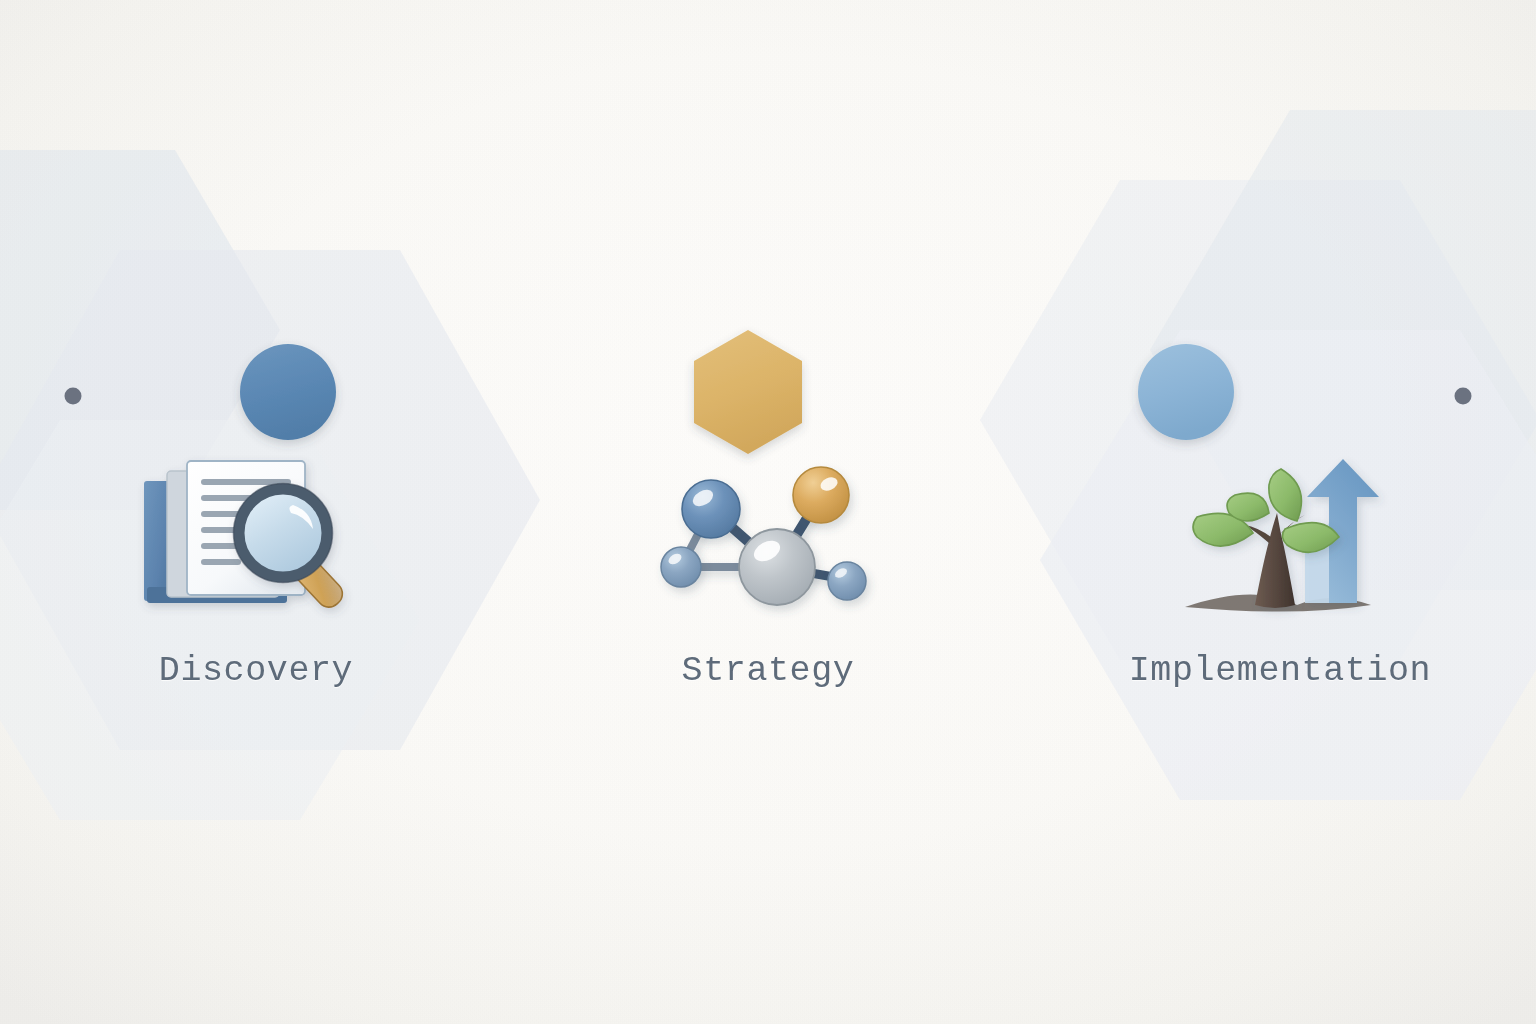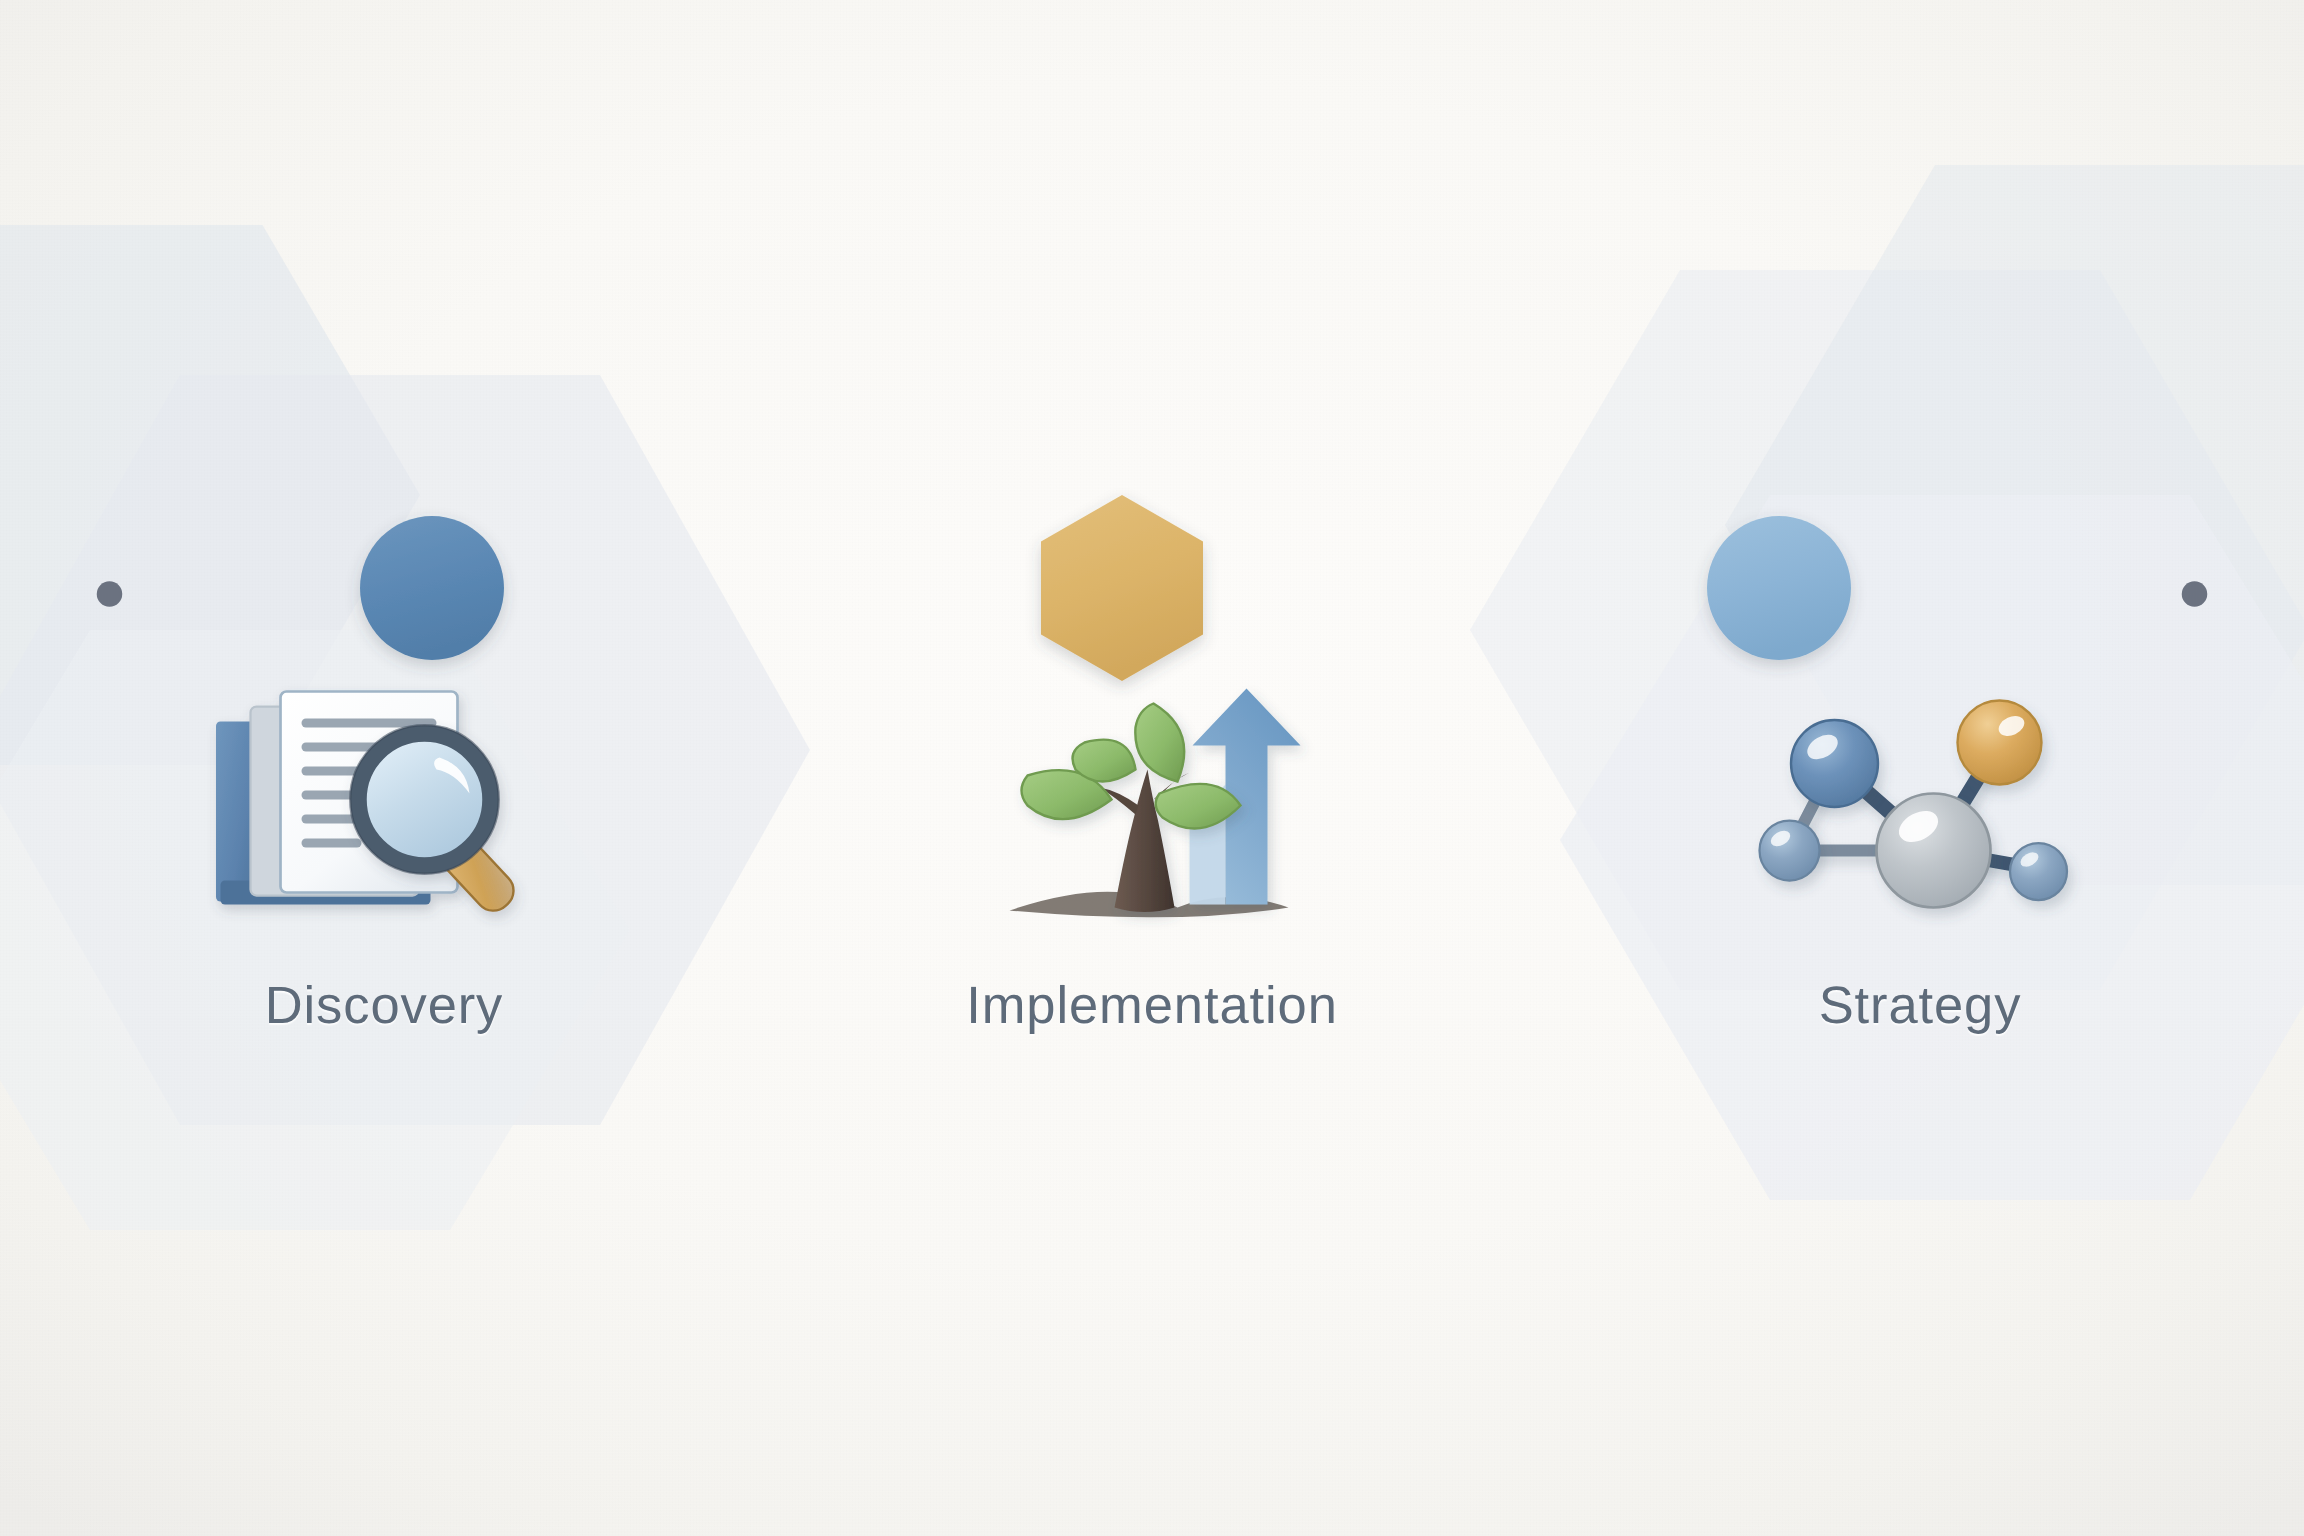--- a/index.html
+++ b/index.html
@@ -47,20 +47,21 @@
     top: 452px;
     width: 1536px;
     height: 280px;
     display: flex;
   }
   .col {
     flex: 1 1 0;
     display: flex;
     flex-direction: column;
     align-items: center;
+    font-family: Liberation Mono, monospace;
   }
   .icon-box {
     width: 260px;
     height: 165px;
     display: flex;
     align-items: flex-end;
     justify-content: center;
   }
   .icon-box svg { display: block; overflow: visible; }
   .step-label {
@@ -216,66 +217,20 @@
           </g>
         </svg>
       </div>
       <div class="step-label">Discovery</div>
     </div>
 
     <div class="col">
       <div class="icon-box">
         <svg width="246" height="160" viewBox="0 0 246 160" xmlns="http://www.w3.org/2000/svg">
           <defs>
-            <linearGradient id="leafG" x1="0" y1="0" x2="1" y2="1">
-              <stop offset="0%" stop-color="#a6cd84"></stop>
-              <stop offset="55%" stop-color="#8cba6a"></stop>
-              <stop offset="100%" stop-color="#6f9b50"></stop>
-            </linearGradient>
-            <linearGradient id="trunkG" x1="0" y1="0" x2="1" y2="0">
-              <stop offset="0%" stop-color="#6d5b51"></stop>
-              <stop offset="55%" stop-color="#55463e"></stop>
-              <stop offset="100%" stop-color="#3f332d"></stop>
-            </linearGradient>
-            <linearGradient id="arrowG" x1="0" y1="1" x2="0.6" y2="0">
-              <stop offset="0%" stop-color="#9dc0dc"></stop>
-              <stop offset="60%" stop-color="#7fa8cd"></stop>
-              <stop offset="100%" stop-color="#6c9ac4"></stop>
-            </linearGradient>
-            <filter id="iconShadow3" x="-40%" y="-40%" width="190%" height="190%">
-              <feDropShadow dx="3" dy="4" stdDeviation="4" flood-color="#4a5866" flood-opacity="0.20"></feDropShadow>
-            </filter>
-          </defs>
-
-          <path d="M28,150 q70,-24 112,-2 q34,-14 74,0 q-76,12 -186,2 z" fill="#5a5048" opacity=".75"></path>
-
-          <g filter="url(#iconShadow3)">
-            <path d="M148,146 L148,90 L172,66 L172,146 z" fill="#c3d8ea" opacity=".95"></path>
-            <path d="M172,146 L172,40 L150,40 L186,2 L222,40 L200,40 L200,146 z" fill="url(#arrowG)"></path>
-          </g>
-
-          <g filter="url(#iconShadow3)">
-            <path d="M98,148 q8,-42 14,-64 q4,-16 8,-28 q3,18 7,34 q5,24 11,58 q-20,6 -40,0 z" fill="url(#trunkG)"></path>
-            <path d="M112,86 q-14,-12 -24,-18 q12,2 26,12 z" fill="#55463e"></path>
-            <path d="M124,76 q12,-12 24,-18 q-10,4 -20,16 z" fill="#55463e"></path>
-
-            <path d="M40,60 q38,-12 56,16 q-32,24 -56,4 q-8,-10 0,-20 z" fill="url(#leafG)" stroke="#6f9b50" stroke-width="1.6"></path>
-            <path d="M78,38 q30,-8 34,18 q-24,16 -40,0 q-6,-12 6,-18 z" fill="url(#leafG)" stroke="#6f9b50" stroke-width="1.6"></path>
-            <path d="M124,12 q30,18 16,52 q-30,-8 -28,-36 q2,-12 12,-16 z" fill="url(#leafG)" stroke="#6f9b50" stroke-width="1.6"></path>
-            <path d="M128,72 q38,-16 54,8 q-26,26 -52,8 q-8,-8 -2,-16 z" fill="url(#leafG)" stroke="#6f9b50" stroke-width="1.6"></path>
-          </g>
-        </svg>
-      </div>
-      <div class="step-label">Implementation</div>
-    </div>
-
-    <div class="col">
-      <div class="icon-box">
-        <svg width="246" height="160" viewBox="0 0 246 160" xmlns="http://www.w3.org/2000/svg">
-          <defs>
             <radialGradient id="sphGray" cx="0.36" cy="0.3" r="0.78">
               <stop offset="0%" stop-color="#dde1e4"></stop>
               <stop offset="45%" stop-color="#bfc5ca"></stop>
               <stop offset="100%" stop-color="#a3abb2"></stop>
             </radialGradient>
             <radialGradient id="sphBlue" cx="0.36" cy="0.28" r="0.8">
               <stop offset="0%" stop-color="#9ab9d6"></stop>
               <stop offset="45%" stop-color="#6d92ba"></stop>
               <stop offset="100%" stop-color="#53789f"></stop>
             </radialGradient>
@@ -316,14 +271,60 @@
             <ellipse cx="196" cy="116" rx="6.5" ry="4" fill="#ffffff" opacity=".75" transform="rotate(-30 196 116)"></ellipse>
 
             <circle cx="132" cy="110" r="38" fill="url(#sphGray)" stroke="#8e979e" stroke-width="1.8"></circle>
             <ellipse cx="122" cy="94" rx="14" ry="9" fill="#ffffff" opacity=".9" transform="rotate(-28 122 94)"></ellipse>
           </g>
         </svg>
       </div>
       <div class="step-label">Strategy</div>
     </div>
 
+    <div class="col">
+      <div class="icon-box">
+        <svg width="246" height="160" viewBox="0 0 246 160" xmlns="http://www.w3.org/2000/svg">
+          <defs>
+            <linearGradient id="leafG" x1="0" y1="0" x2="1" y2="1">
+              <stop offset="0%" stop-color="#a6cd84"></stop>
+              <stop offset="55%" stop-color="#8cba6a"></stop>
+              <stop offset="100%" stop-color="#6f9b50"></stop>
+            </linearGradient>
+            <linearGradient id="trunkG" x1="0" y1="0" x2="1" y2="0">
+              <stop offset="0%" stop-color="#6d5b51"></stop>
+              <stop offset="55%" stop-color="#55463e"></stop>
+              <stop offset="100%" stop-color="#3f332d"></stop>
+            </linearGradient>
+            <linearGradient id="arrowG" x1="0" y1="1" x2="0.6" y2="0">
+              <stop offset="0%" stop-color="#9dc0dc"></stop>
+              <stop offset="60%" stop-color="#7fa8cd"></stop>
+              <stop offset="100%" stop-color="#6c9ac4"></stop>
+            </linearGradient>
+            <filter id="iconShadow3" x="-40%" y="-40%" width="190%" height="190%">
+              <feDropShadow dx="3" dy="4" stdDeviation="4" flood-color="#4a5866" flood-opacity="0.20"></feDropShadow>
+            </filter>
+          </defs>
+
+          <path d="M28,150 q70,-24 112,-2 q34,-14 74,0 q-76,12 -186,2 z" fill="#5a5048" opacity=".75"></path>
+
+          <g filter="url(#iconShadow3)">
+            <path d="M148,146 L148,90 L172,66 L172,146 z" fill="#c3d8ea" opacity=".95"></path>
+            <path d="M172,146 L172,40 L150,40 L186,2 L222,40 L200,40 L200,146 z" fill="url(#arrowG)"></path>
+          </g>
+
+          <g filter="url(#iconShadow3)">
+            <path d="M98,148 q8,-42 14,-64 q4,-16 8,-28 q3,18 7,34 q5,24 11,58 q-20,6 -40,0 z" fill="url(#trunkG)"></path>
+            <path d="M112,86 q-14,-12 -24,-18 q12,2 26,12 z" fill="#55463e"></path>
+            <path d="M124,76 q12,-12 24,-18 q-10,4 -20,16 z" fill="#55463e"></path>
+
+            <path d="M40,60 q38,-12 56,16 q-32,24 -56,4 q-8,-10 0,-20 z" fill="url(#leafG)" stroke="#6f9b50" stroke-width="1.6"></path>
+            <path d="M78,38 q30,-8 34,18 q-24,16 -40,0 q-6,-12 6,-18 z" fill="url(#leafG)" stroke="#6f9b50" stroke-width="1.6"></path>
+            <path d="M124,12 q30,18 16,52 q-30,-8 -28,-36 q2,-12 12,-16 z" fill="url(#leafG)" stroke="#6f9b50" stroke-width="1.6"></path>
+            <path d="M128,72 q38,-16 54,8 q-26,26 -52,8 q-8,-8 -2,-16 z" fill="url(#leafG)" stroke="#6f9b50" stroke-width="1.6"></path>
+          </g>
+        </svg>
+      </div>
+      <div class="step-label">Implementation</div>
+    </div>
+
   </div>
 </div>
 
 </body></html>

